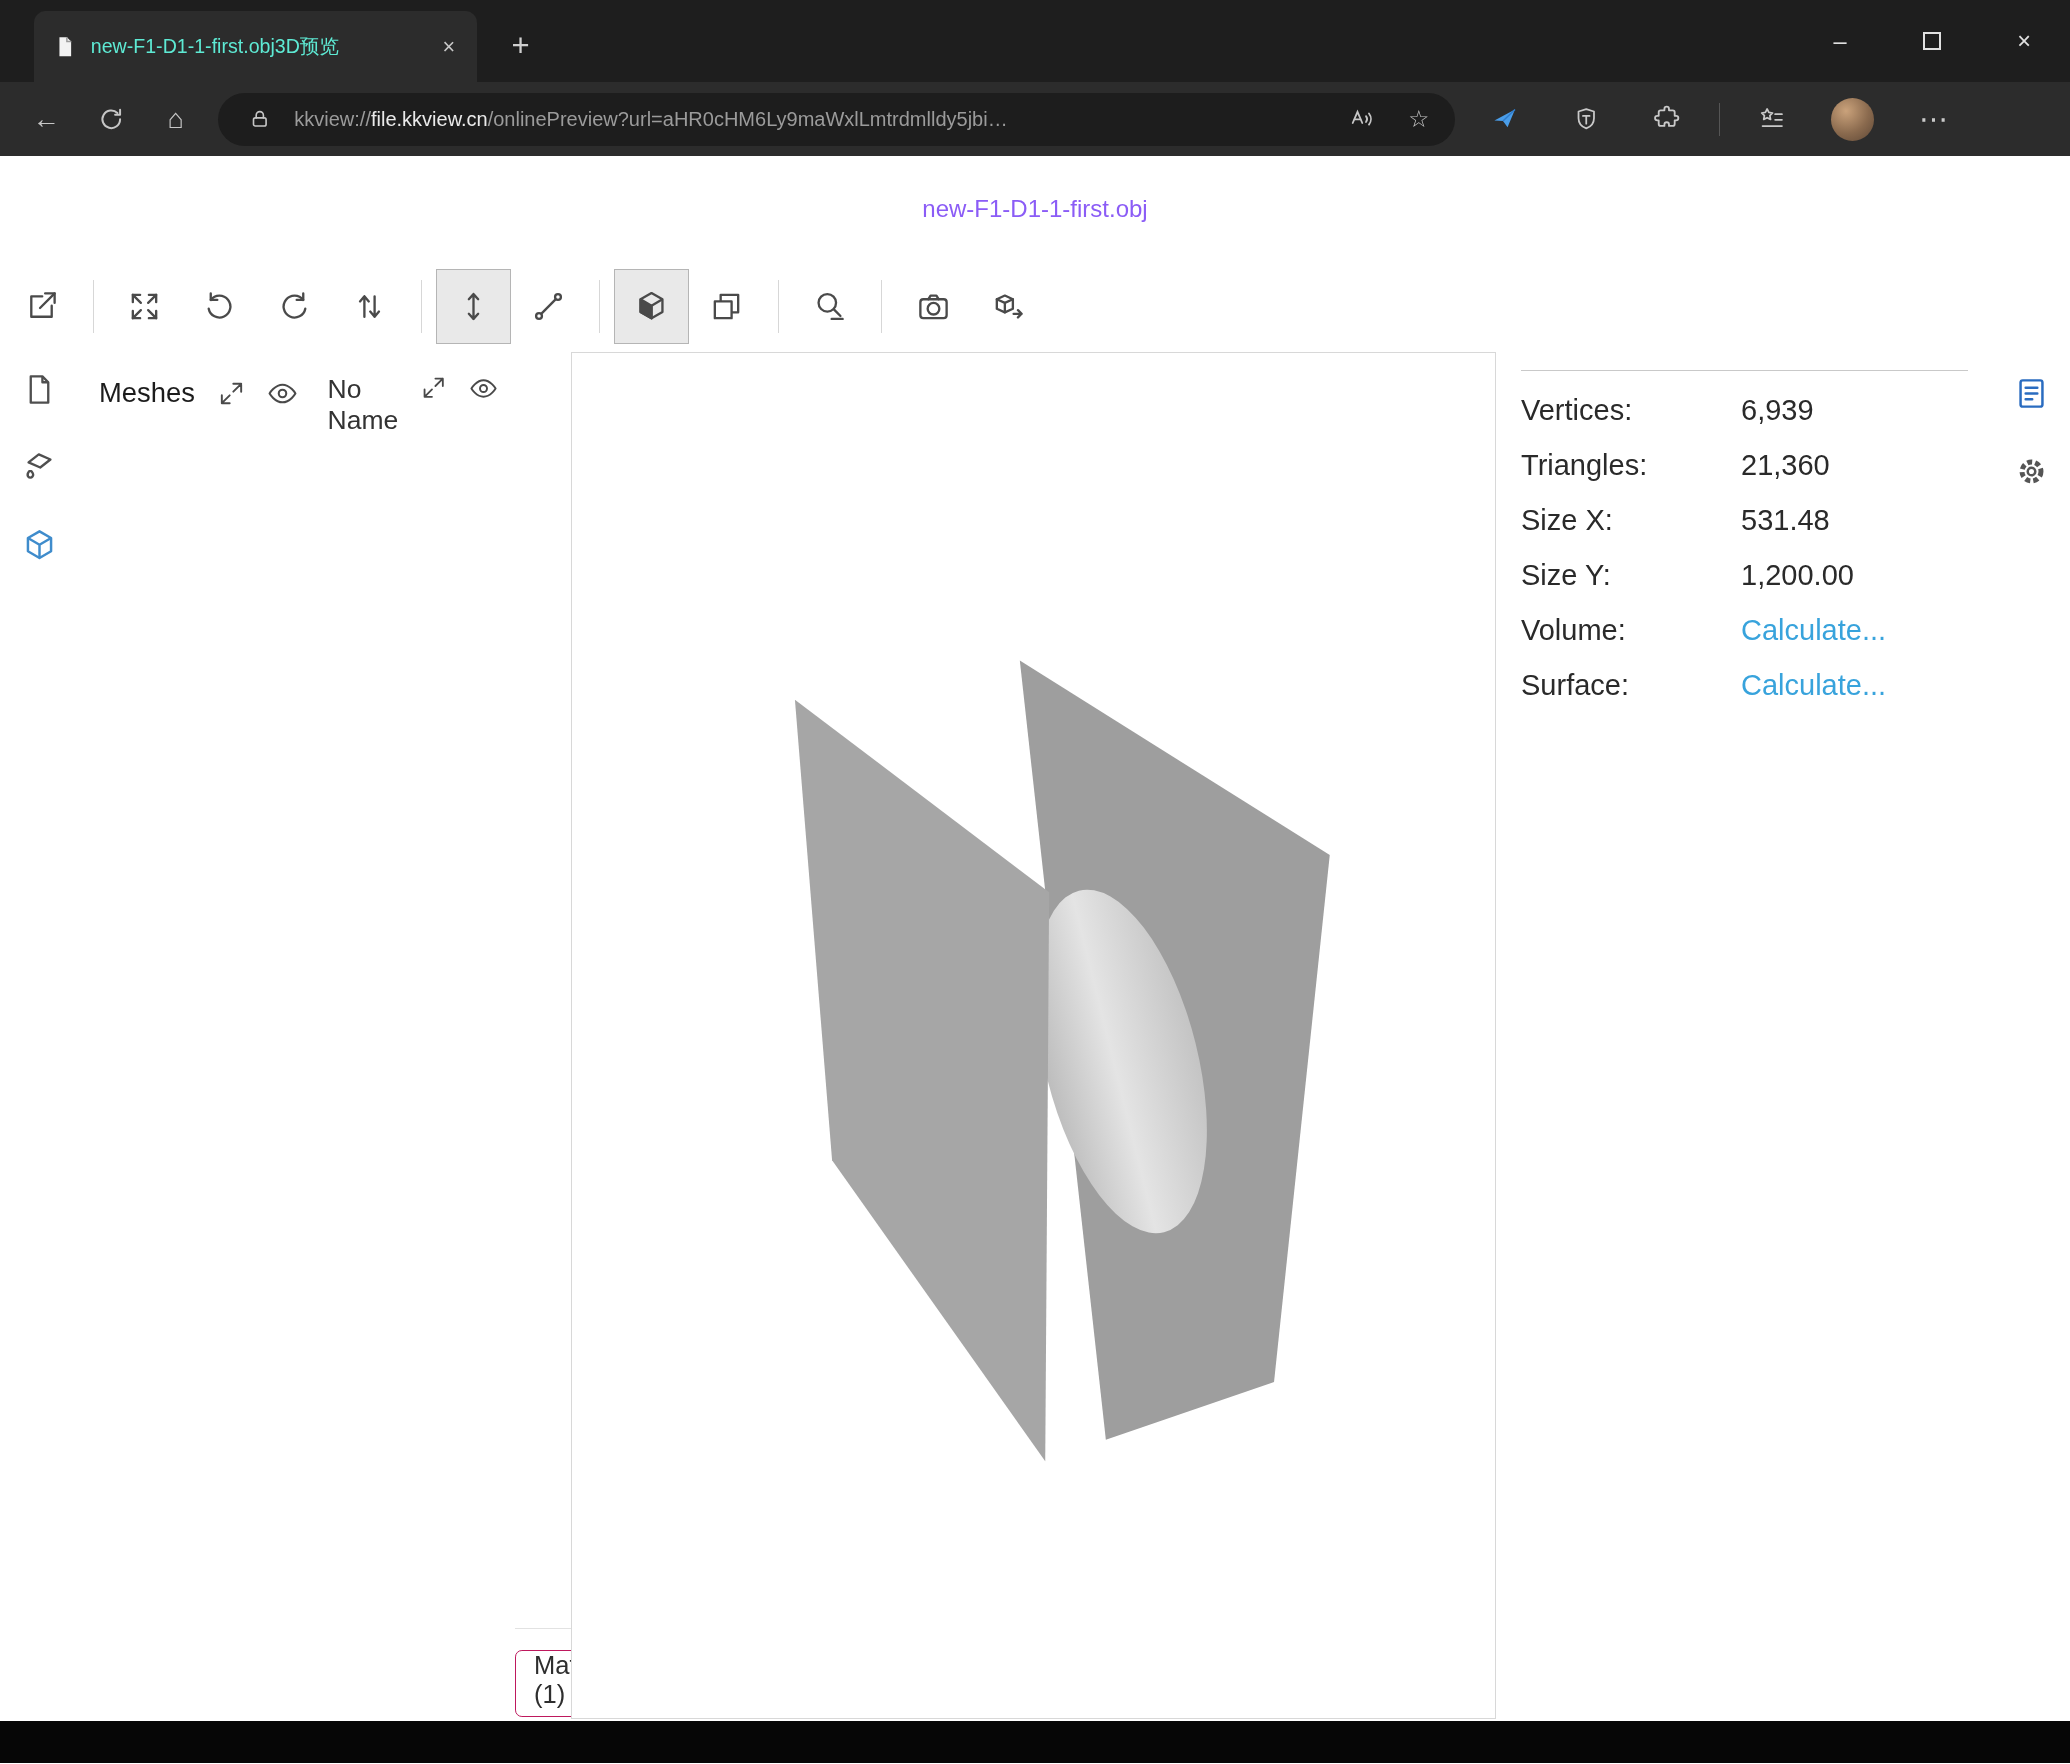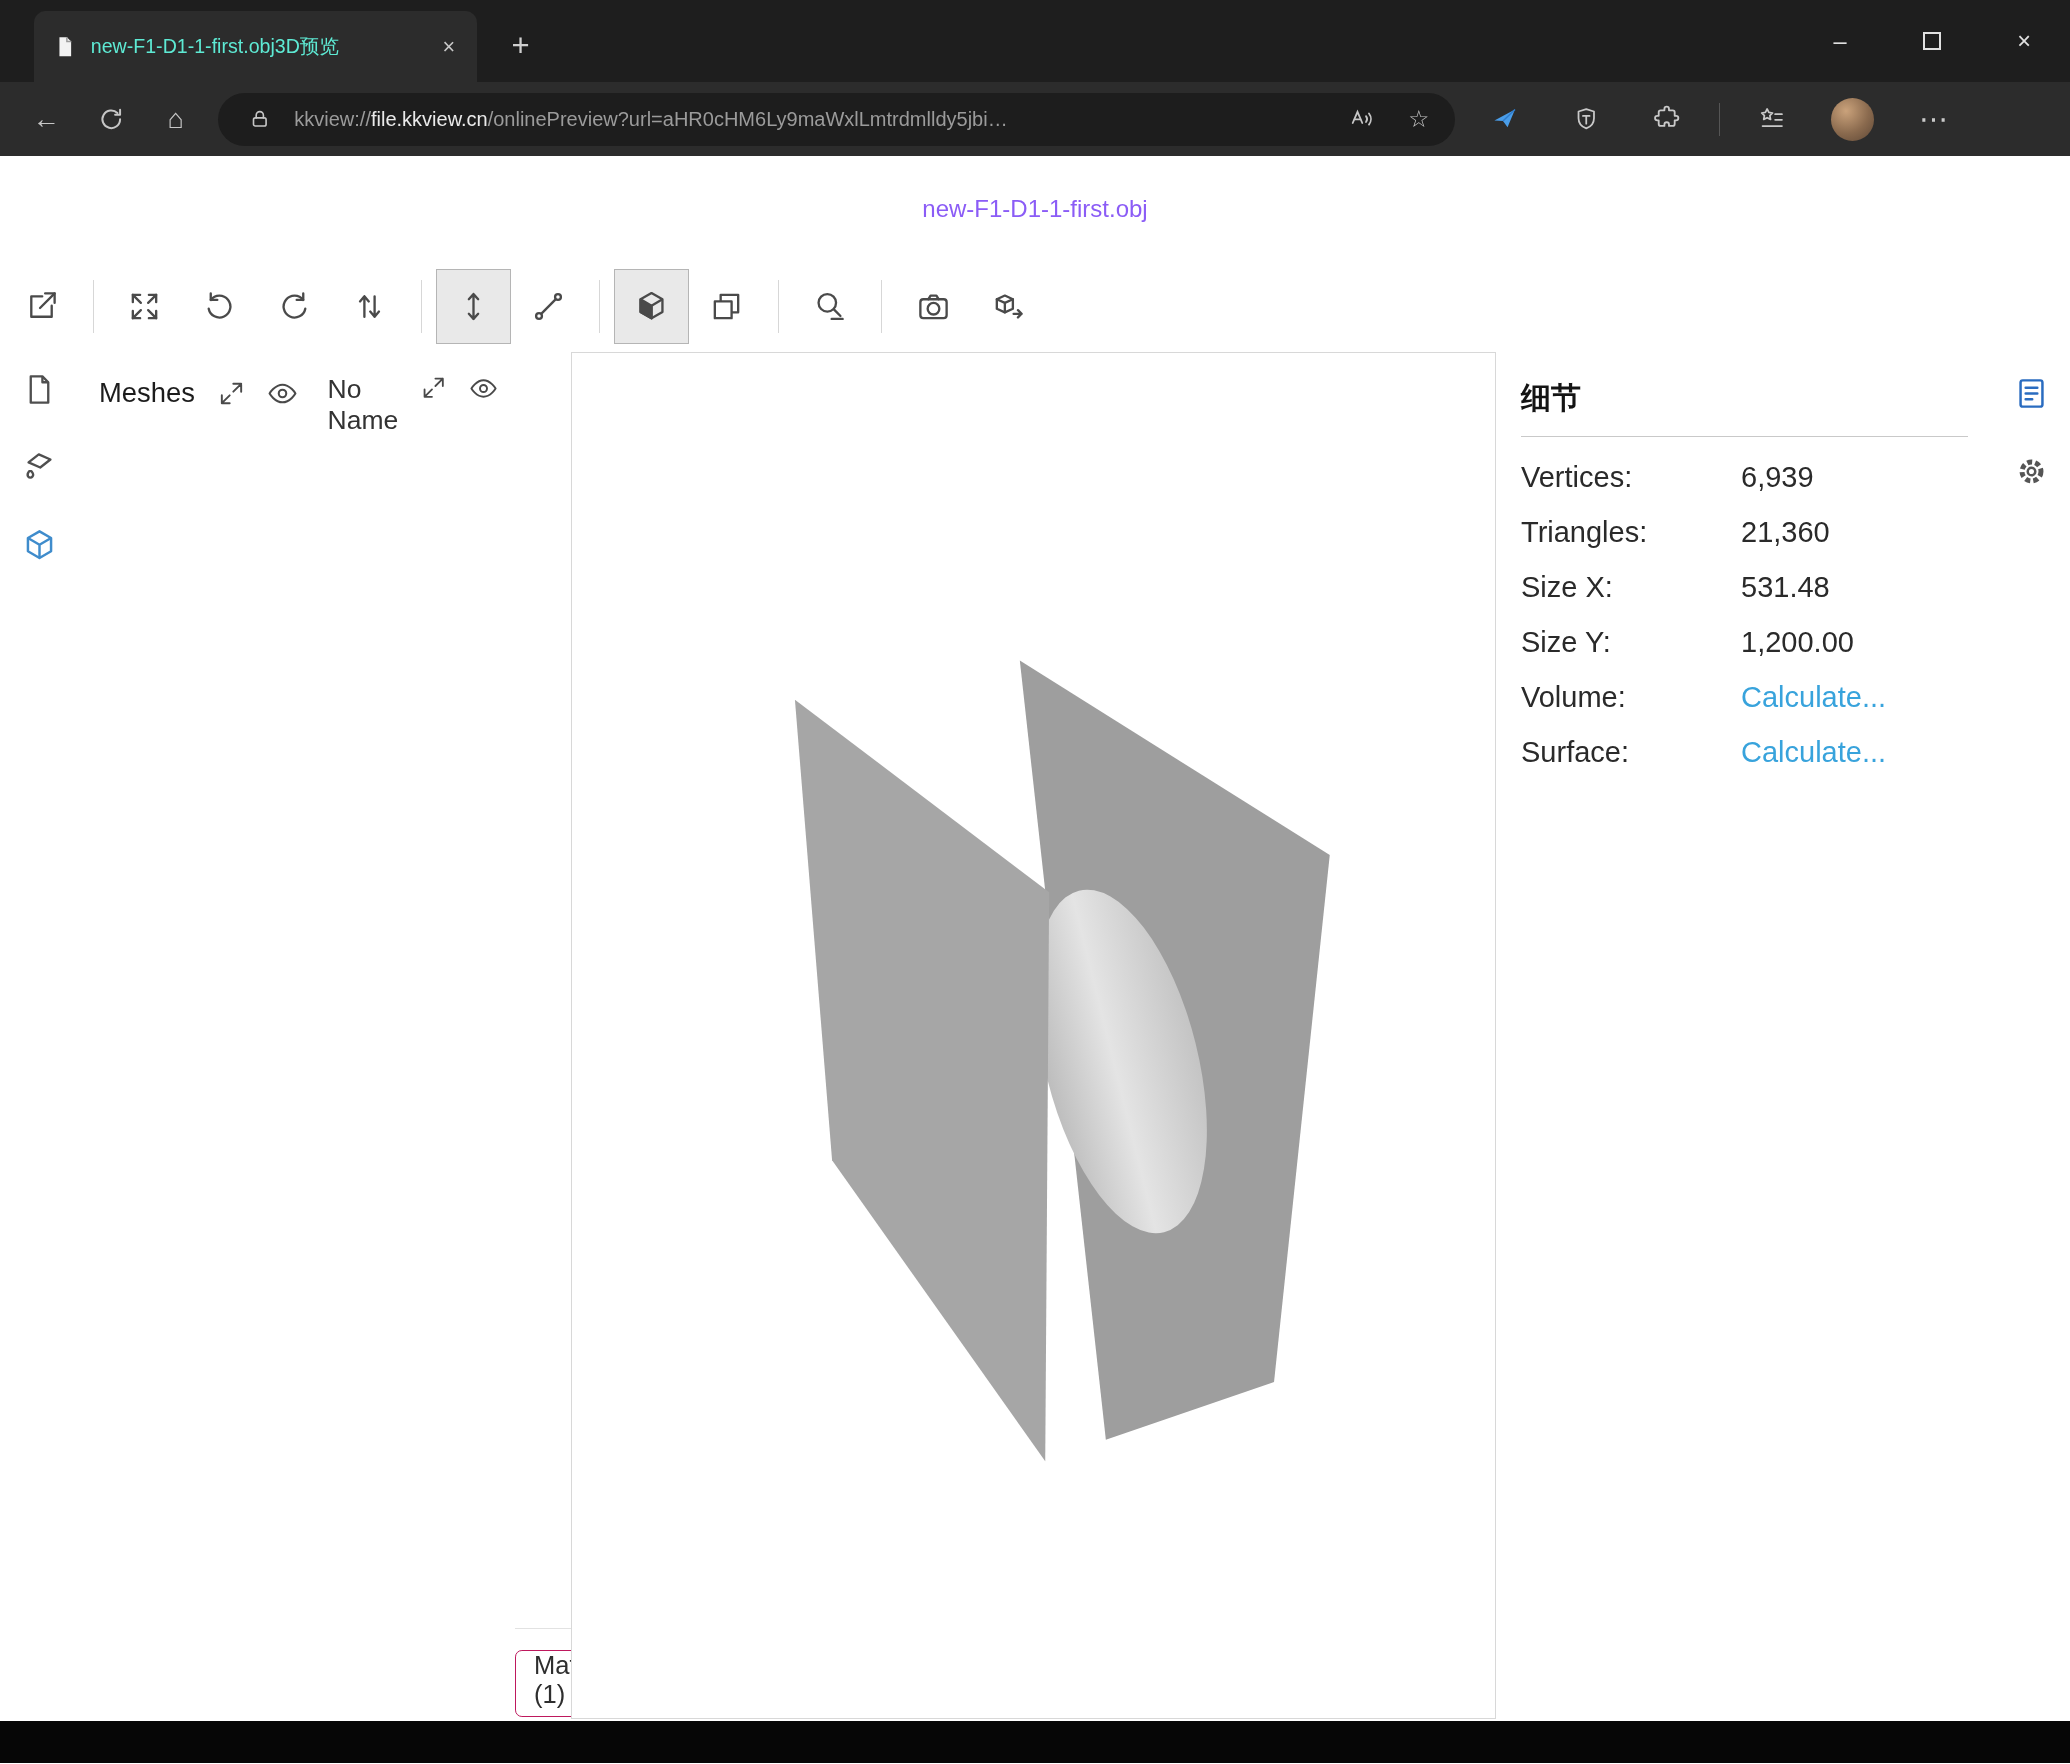--- a/index.html
+++ b/index.html
@@ -324,21 +324,20 @@
           <stop offset="1" stop-color="#c4c4c4"></stop>
         </linearGradient>
       </defs>
       <polygon points="458,314 775,513 718,1052 546,1111" fill="#9e9e9e"></polygon>
       <ellipse cx="562" cy="724" rx="78" ry="180" transform="rotate(-14 562 724)" fill="url(#cyl)"></ellipse>
       <polygon points="228,354 488,551 484,1133 266,825" fill="#a6a6a6"></polygon>
     </svg>
   </div>
 
   <div class="details">
-    <div class="d-header">细节</div>
     <div class="d-divider"></div>
     <div class="d-rows">
       <div class="d-row">
         <span class="d-label">Vertices:</span>
         <span class="d-value">6,939</span>
       </div>
       <div class="d-row">
         <span class="d-label">Triangles:</span>
         <span class="d-value">21,360</span>
       </div>

